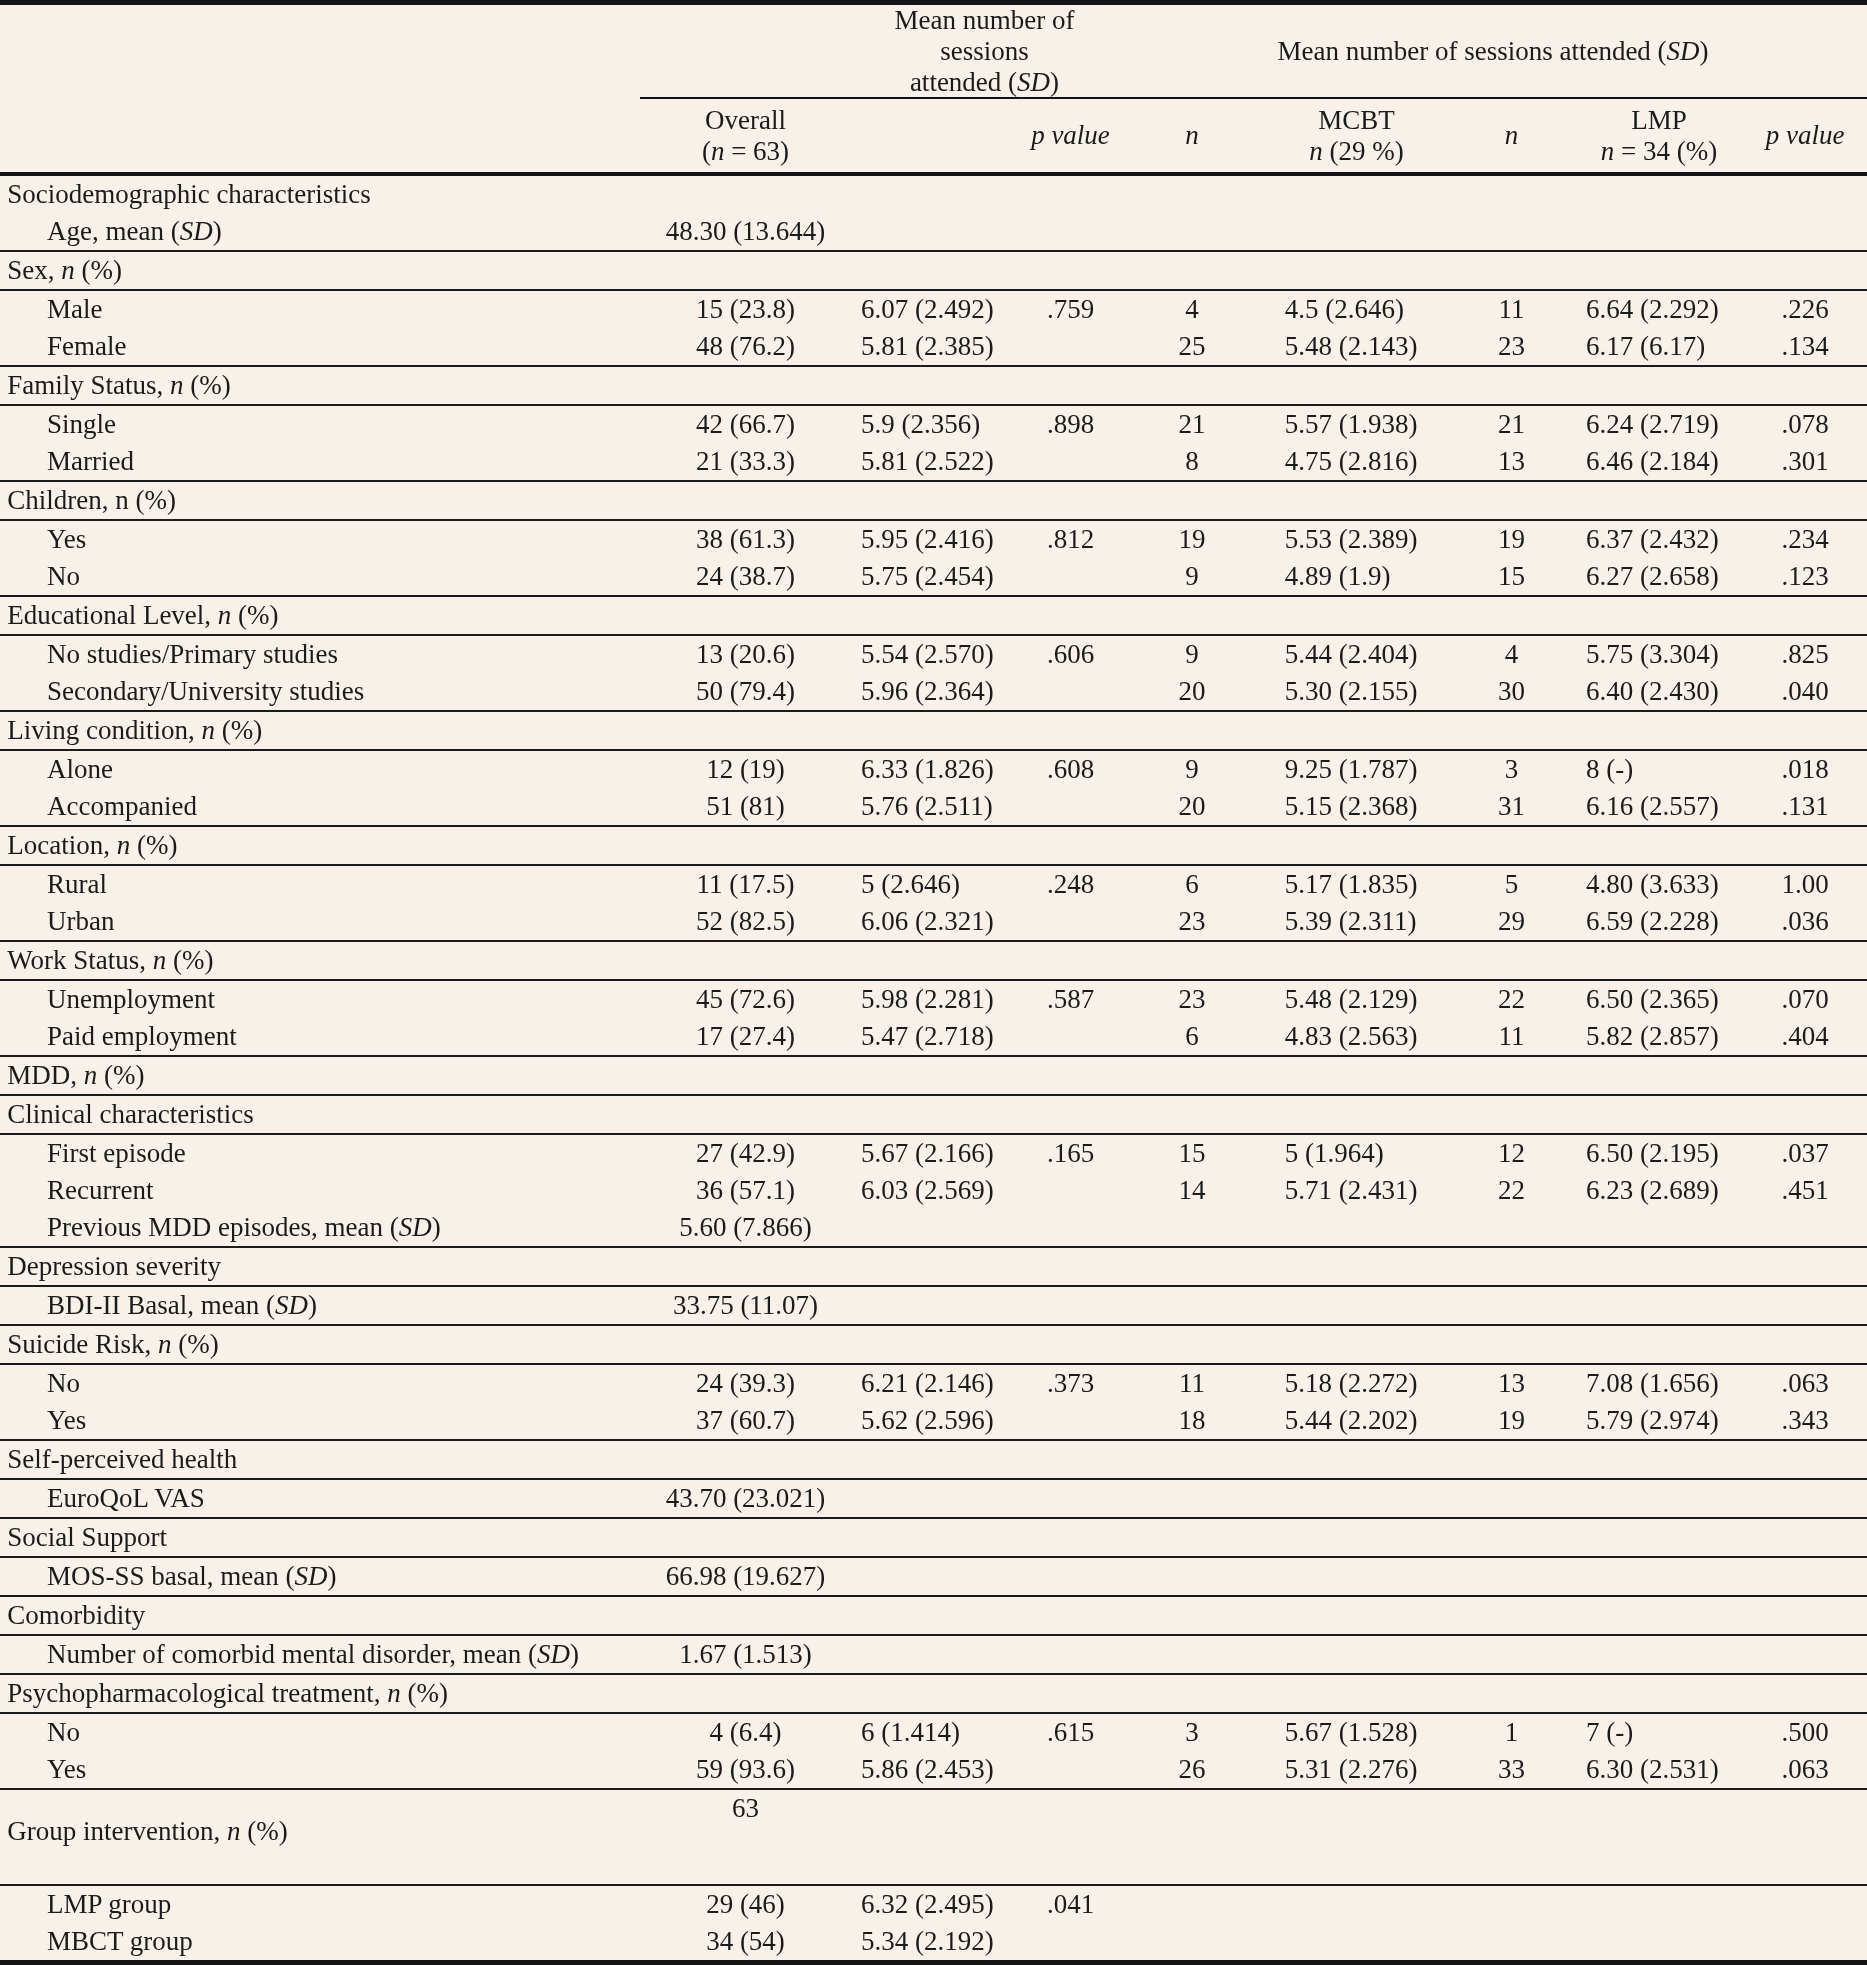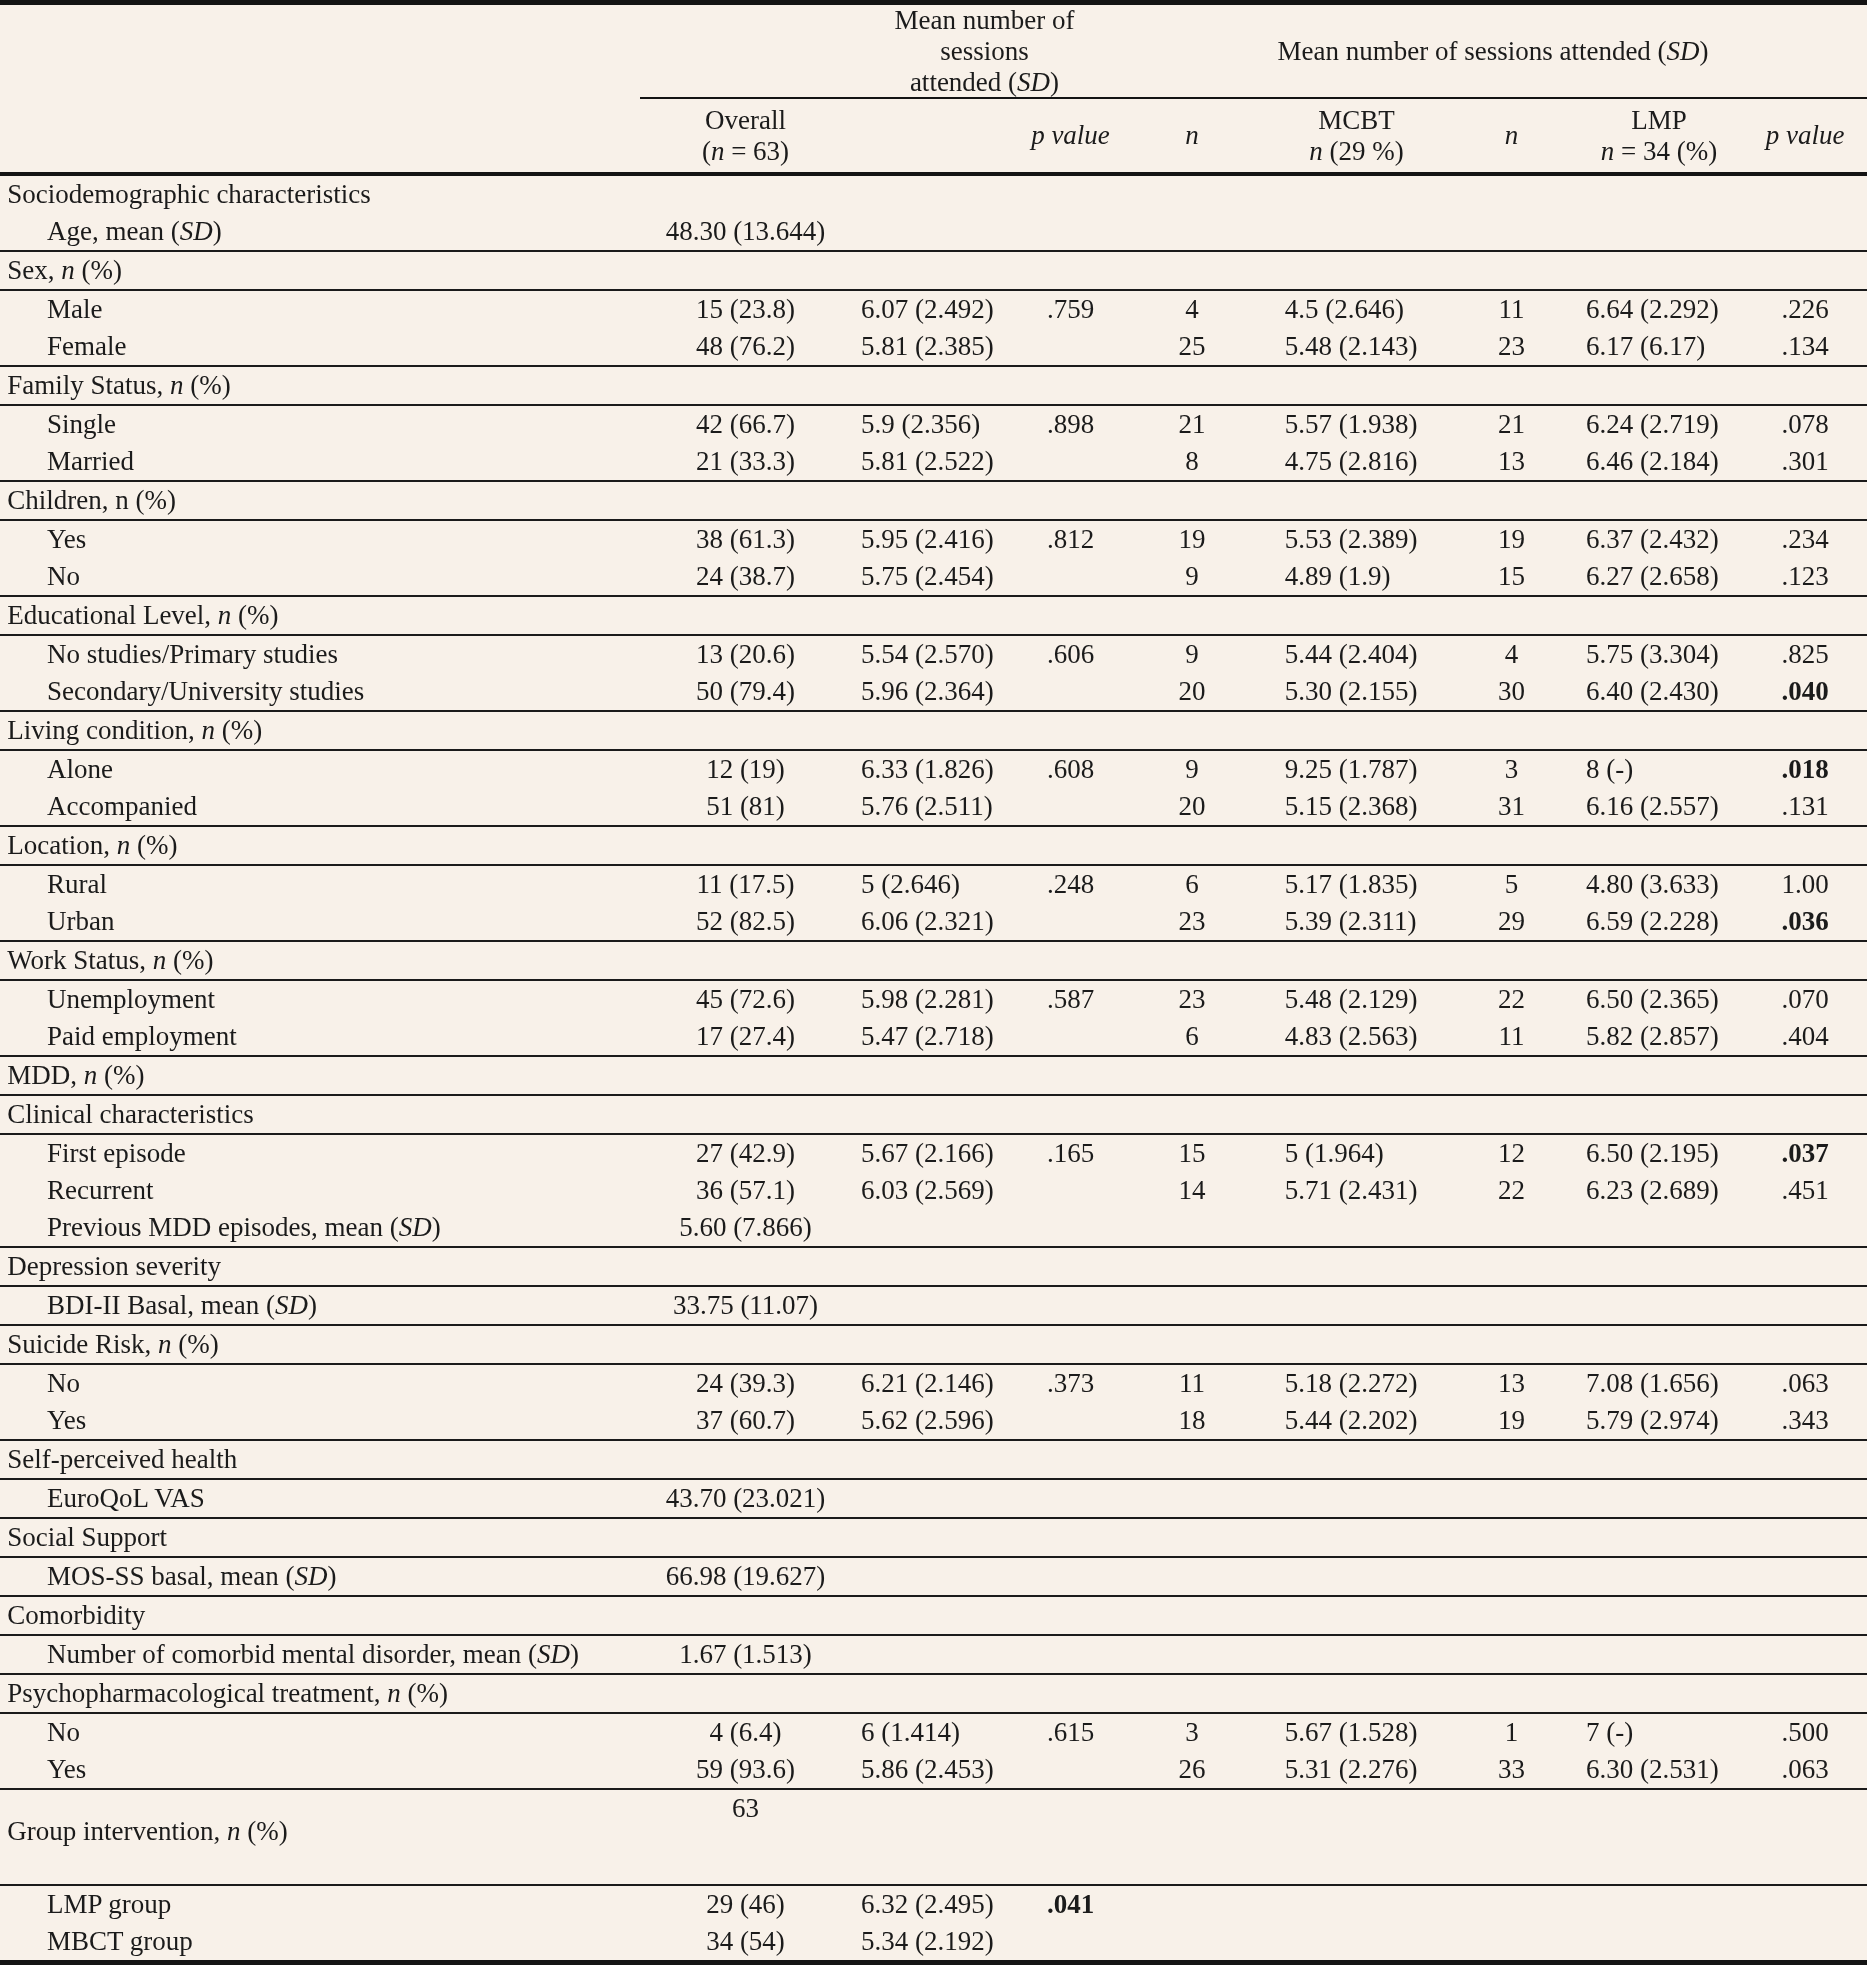--- a/index.html
+++ b/index.html
@@ -27,21 +27,21 @@
   tr.spanner-row td.u { border-bottom:2.9px solid #141414;margin-top:40px; }
   tr.subhead-row td { height:73px; text-align:center; border-bottom:4.3px solid #141414; }
   tr.subhead-row td.c-label { text-align:left; }
   
   tbody td { height:37px; }
   tr.rule td { border-bottom:2.2px solid #1b1b1b; }
   tr.row-group td { height:68px; vertical-align:top; }
   tr.row-group td.c-label { padding-top:26px; }
   tr.row-group td.c-overall { padding-top:2.9px; }
   .it { font-style:italic; }
-  .bd { font-weight:bold; }
+  .bd { font-weight:normal; }
 </style>
 </head>
 <body>
 
 <div class="page">
   <table class="chars">
     <colgroup>
       <col style="width:640px">
         <col style="width:211px">
         <col style="width:172px">

